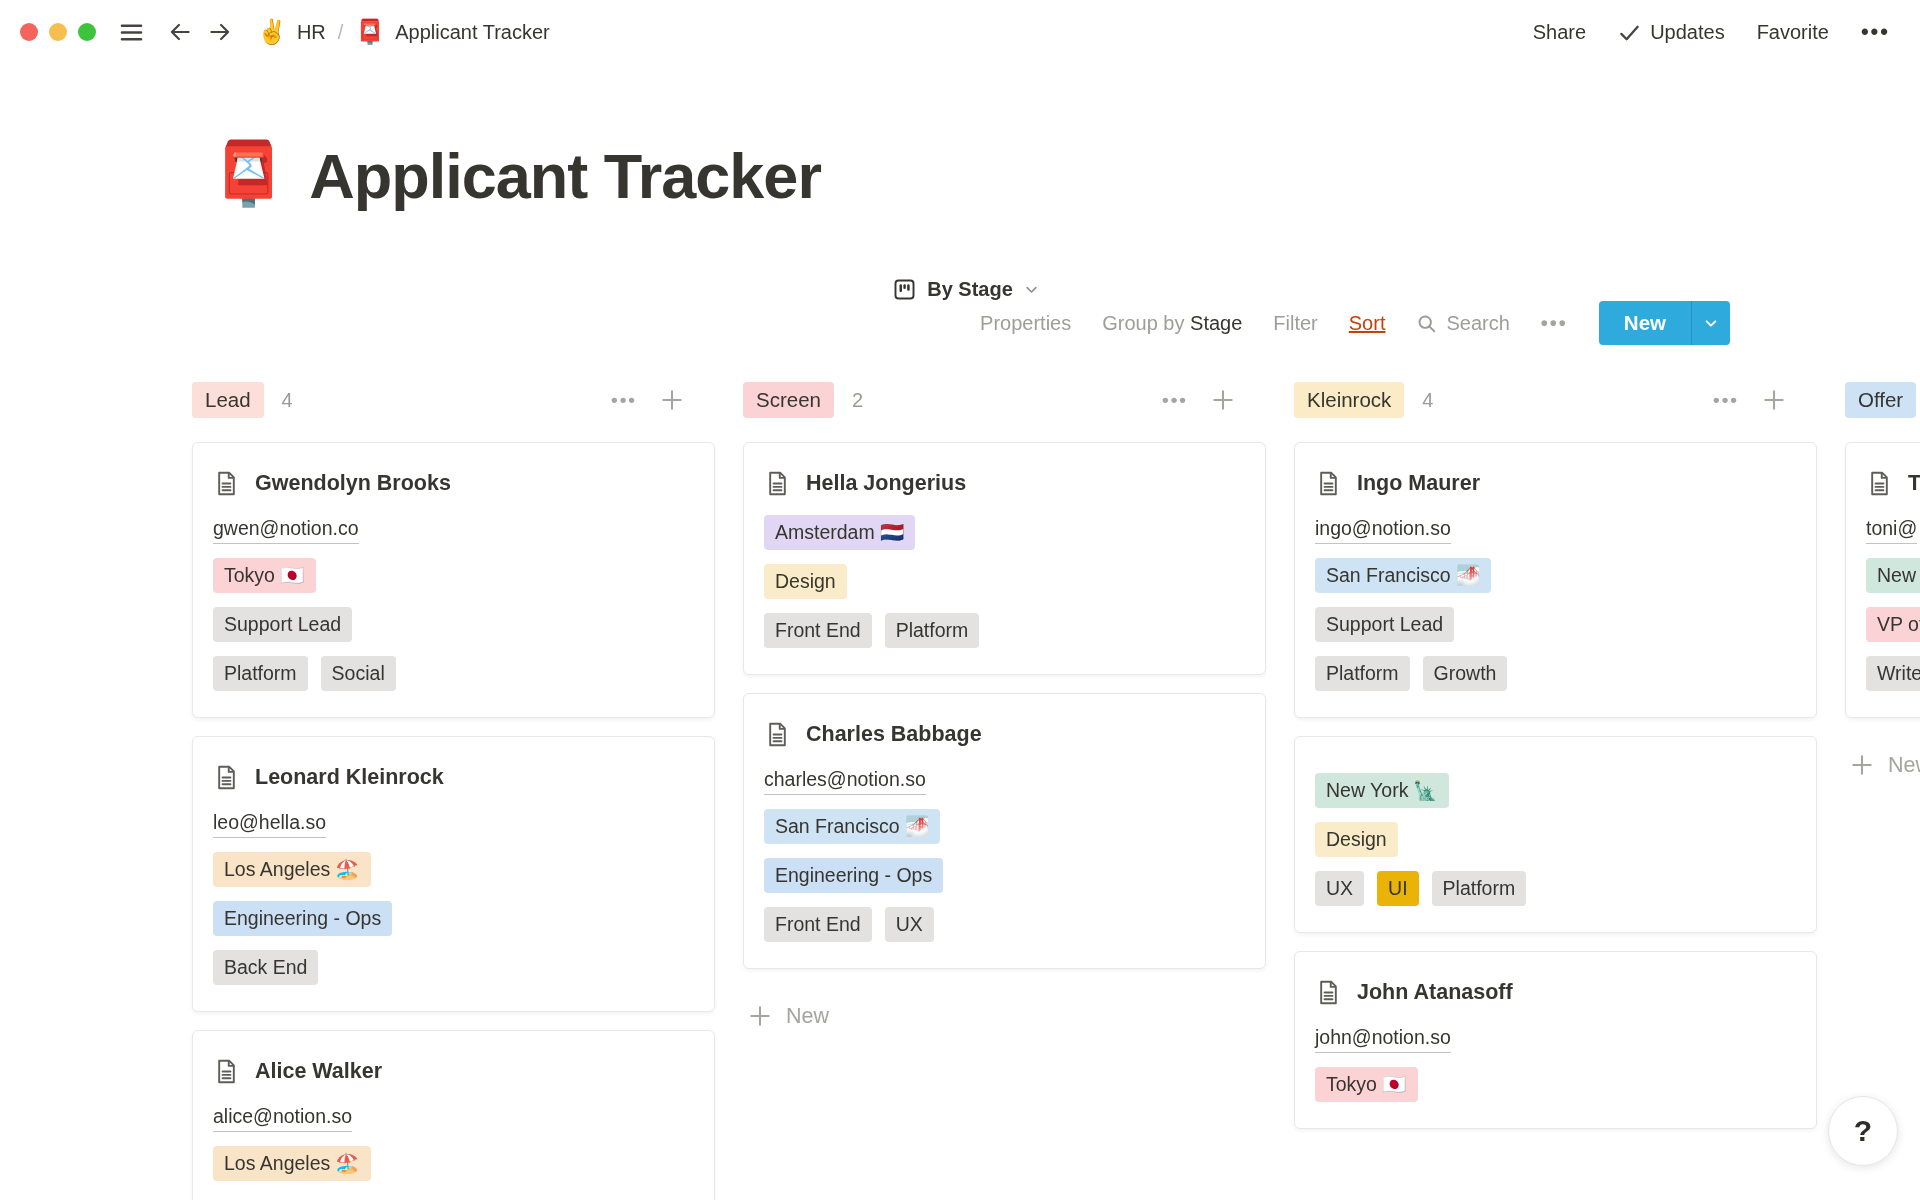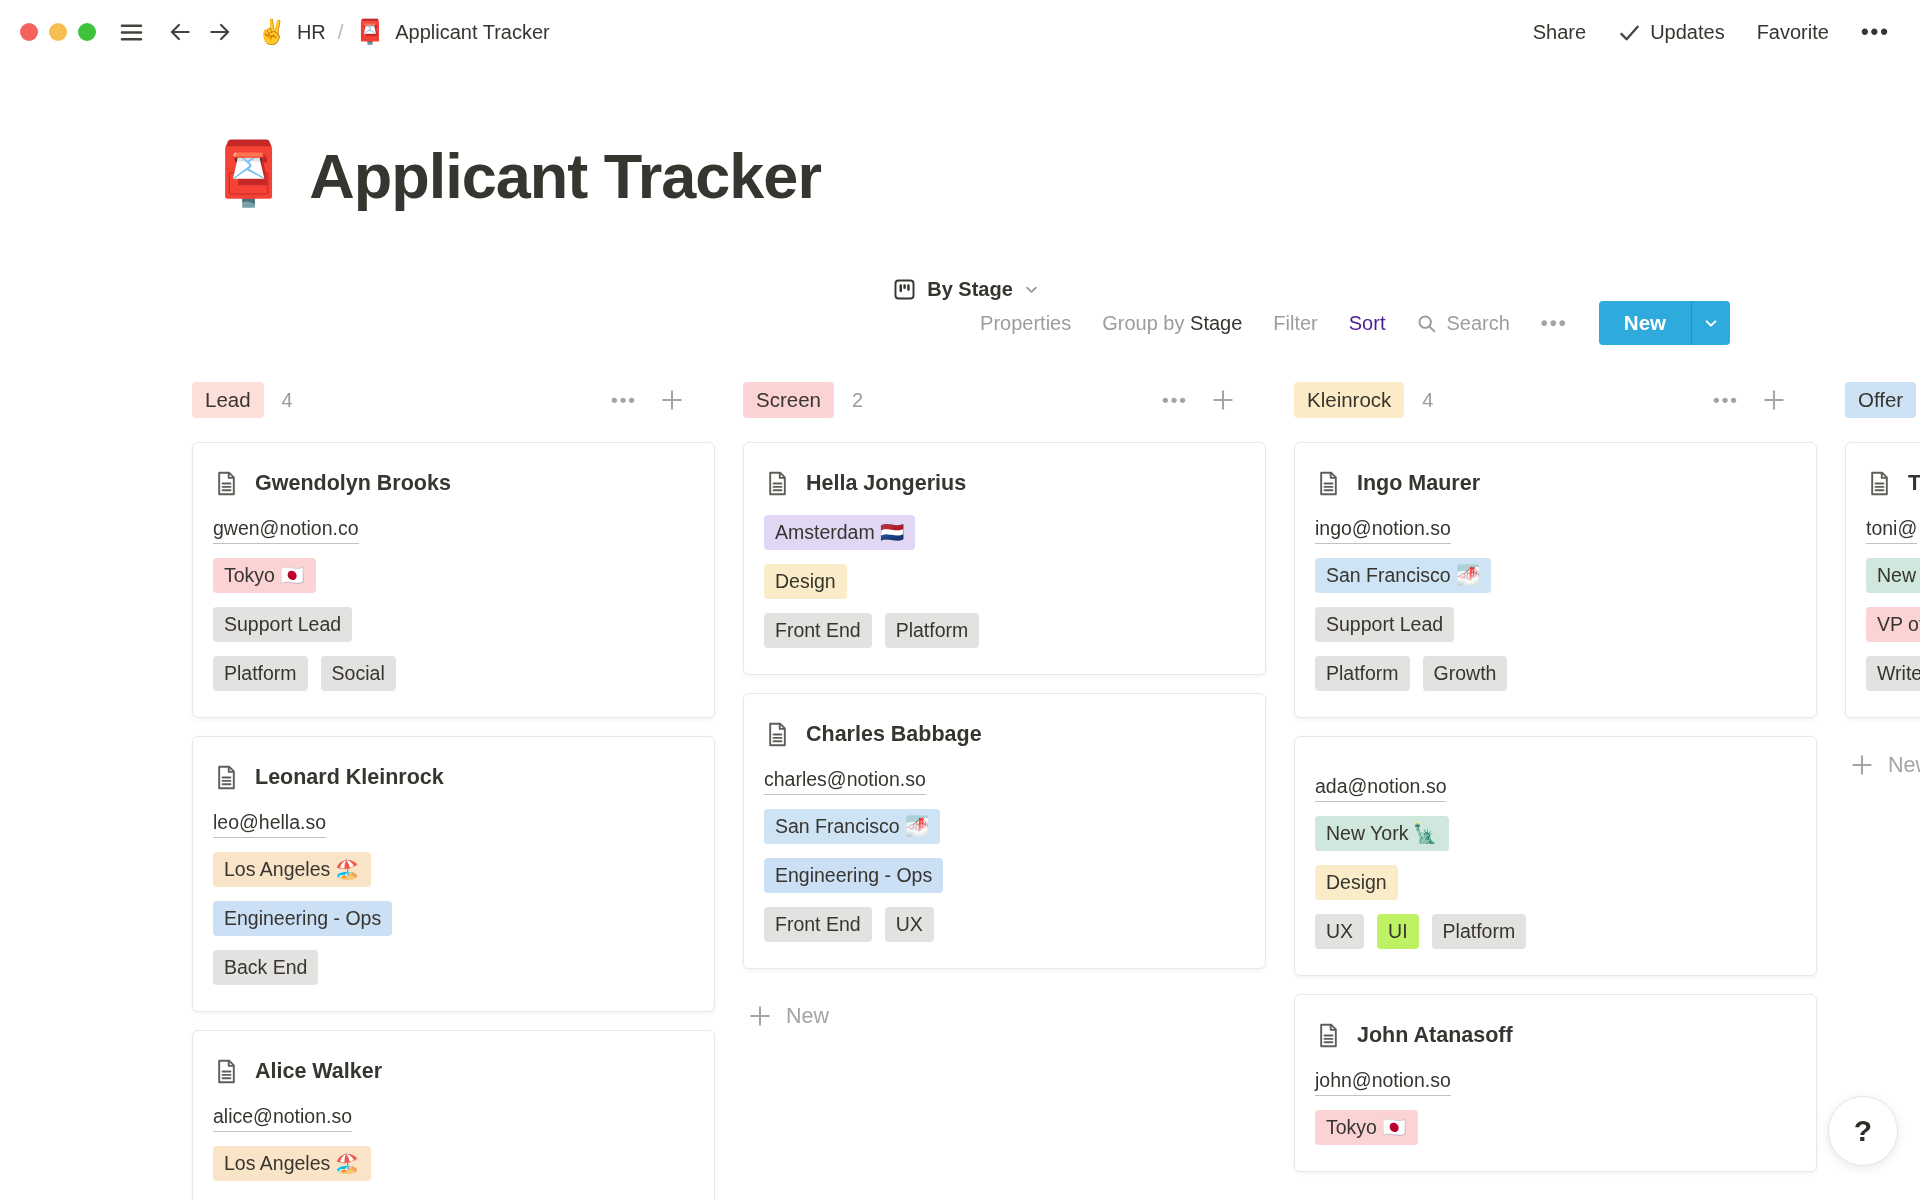--- a/index.html
+++ b/index.html
@@ -30,21 +30,21 @@
   
   .title-block { margin:74px 0 0 210px; display:flex; align-items:flex-start; gap:22px; height:76px; }
   .title-emoji { font-size:62px; line-height:72px; }
   .page-title { font-size:63px; font-weight:700; letter-spacing:-1px; line-height:76px; color:#37352F; }
 
   
   .toolbar { display:flex; align-items:center; margin:64px 190px 0 202px; height:50px;flex-direction:column; }
   .view-switch { display:flex; align-items:center; gap:11px; font-size:20px; font-weight:600; cursor:pointer; }
   .toolbar-right { margin-left:auto; display:flex; align-items:center; gap:31px; font-size:20px; color:#9E9D9A; }
   .group-by .gb-value { color:#37352F; }
-  .sort-link { color:#4c1d95; }
+  .sort-link { color:#c2410c;text-decoration:underline; }
   .search-link { display:flex; align-items:center; gap:9px; }
   .toolbar-dots { font-size:20px; letter-spacing:2px; font-weight:700; color:#A5A4A1; }
   .new-btn { display:flex; align-items:stretch; background:#2EAADC; color:#fff; border-radius:4px; height:44px; overflow:hidden; }
   .new-main { display:flex; align-items:center; padding:0 25px; font-size:20.5px; font-weight:600; }
   .new-chevron { display:flex; align-items:center; padding:0 11px; border-left:1px solid rgba(0,0,0,0.14); }
 
   
   .board { display:flex; gap:28px; margin:54px 0 0 192px; align-items:flex-start; }
   .column { width:523px; flex-shrink:0; }
   .col-header { display:flex; align-items:center; padding-right:30px; height:36px; }
@@ -362,32 +362,29 @@
           </div>
           <div class="tag-row">
             <span class="tag" style="background: rgb(227, 226, 224);">Support Lead</span>
           </div>
           <div class="tag-row">
             <span class="tag" style="background: rgb(227, 226, 224);">Platform</span>
             <span class="tag" style="background: rgb(227, 226, 224);">Growth</span>
           </div>
         </article>
         <article class="card">
-          <div class="card-email">
-            <span>ada@notion.so</span>
-          </div>
           <div class="tag-row">
             <span class="tag" style="background: rgb(207, 231, 221);">New York 🗽</span>
           </div>
           <div class="tag-row">
             <span class="tag" style="background: rgb(250, 236, 200);">Design</span>
           </div>
           <div class="tag-row">
             <span class="tag" style="background: rgb(227, 226, 224);">UX</span>
-            <span class="tag" style="background: #bef264;">UI</span>
+            <span class="tag" style="background: #eab308;">UI</span>
             <span class="tag" style="background: rgb(227, 226, 224);">Platform</span>
           </div>
         </article>
         <article class="card">
           <div class="card-title">
             <span class="doc-icon">
               <svg width="27" height="27" viewBox="0 0 24 24" fill="none" stroke="#5F5D58" stroke-width="1.7" stroke-linejoin="round">
                 <path d="M5.5 2.5h9l4 4v15h-13z"></path>
                 <path d="M14 2.5v4.5h4.5"></path>
                 <path d="M8.5 12h7M8.5 15h7M8.5 18h7" stroke-linecap="round"></path>

